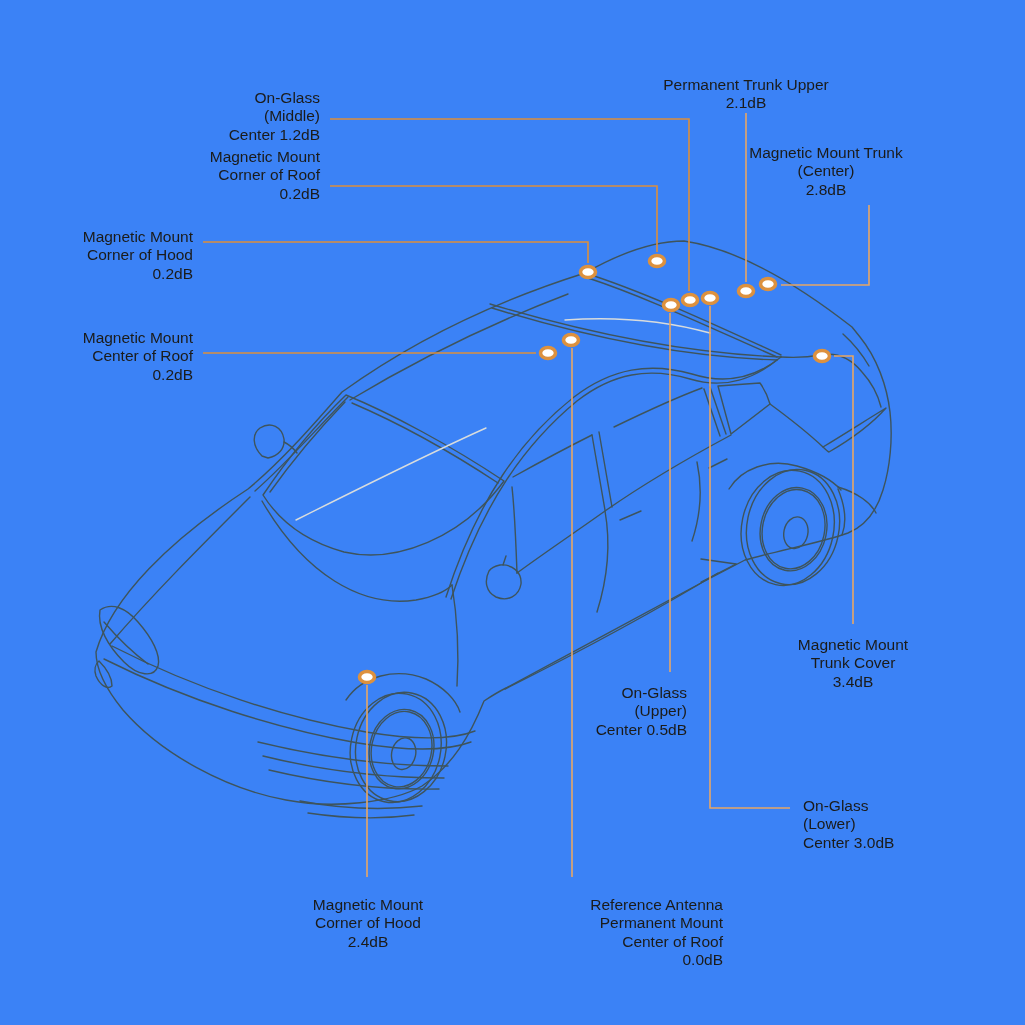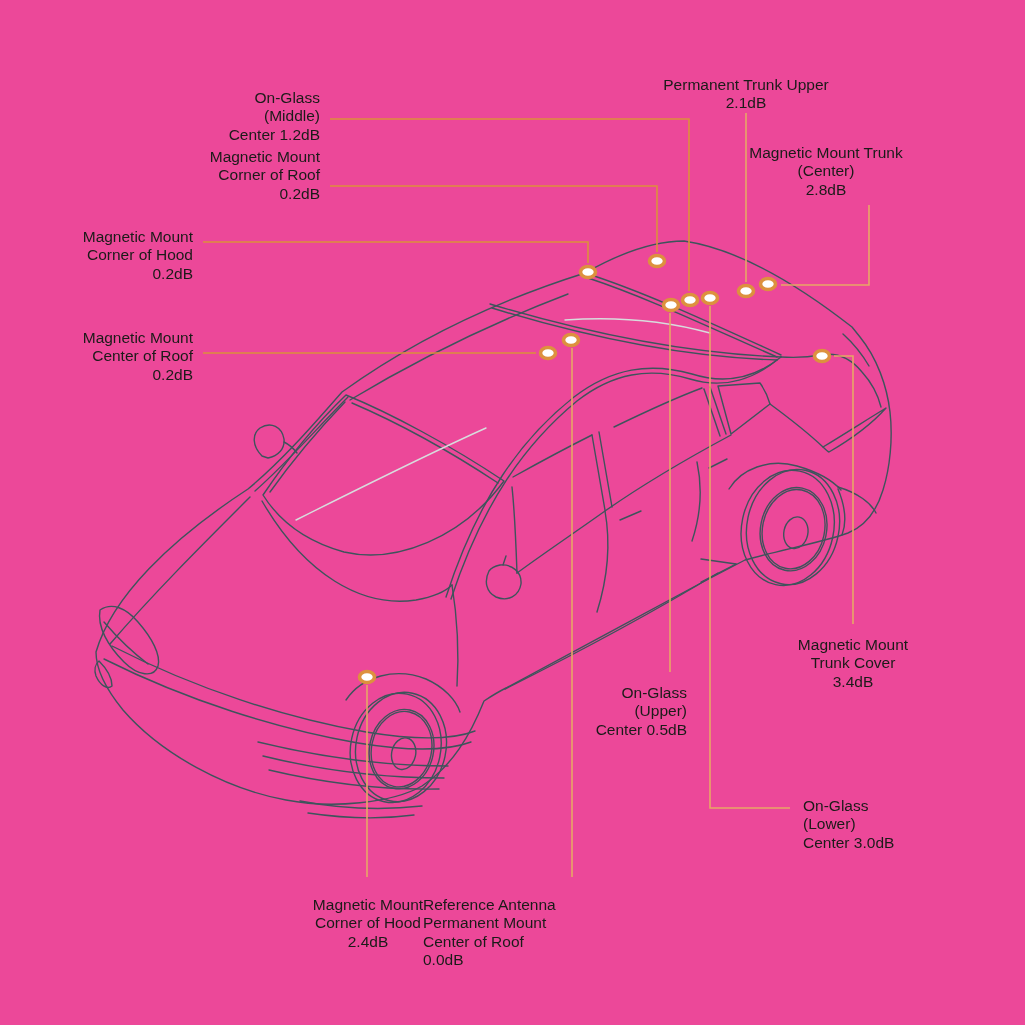--- a/index.html
+++ b/index.html
@@ -1,17 +1,17 @@
 <!DOCTYPE html>
 <html><head>
 <meta charset="utf-8">
 <style>
   html,body{margin:0;padding:0;background:#ffffff;}
   #stage{
-    position:relative;width:1025px;height:1025px;background:#ec4899;overflow:hidden;
+    position:relative;width:1025px;height:1025px;background:#3b82f6;overflow:hidden;
     font-family:"Liberation Sans","DejaVu Sans",sans-serif;
   }
   #car-svg{position:absolute;left:0;top:0;width:1025px;height:1025px;}
   .car-line{fill:none;stroke:#3E545C;stroke-width:1.4;stroke-linecap:round;stroke-linejoin:round;}
   .car-line-faint{fill:none;stroke:#D8DCDD;stroke-width:1.4;stroke-linecap:round;}
   .lead-dark{fill:none;stroke:#DD8F3C;stroke-width:1.6;}
   .lead-light{fill:none;stroke:#E8A766;stroke-width:1.6;}
   .marker-ring{fill:#ffffff;stroke:#DD913E;stroke-width:3.6;}
   .pt-label{
     position:absolute;font-size:15.5px;line-height:18.3px;color:#1B1B19;
@@ -170,18 +170,18 @@
 3.4dB</div>
       <div class="pt-label" style="top: 684px; right: 338px; text-align: right;">On-Glass
 (Upper)
 Center 0.5dB</div>
       <div class="pt-label" style="top: 797px; left: 803px; text-align: left;">On-Glass
 (Lower)
 Center 3.0dB</div>
       <div class="pt-label" style="top: 896px; left: 218px; width: 300px; text-align: center;">Magnetic Mount
 Corner of Hood
 2.4dB</div>
-      <div class="pt-label" style="top: 896px; left: 423px; width: 300px; text-align: left;">Reference Antenna
+      <div class="pt-label" style="top: 896px; left: 423px; width: 300px; text-align: right;">Reference Antenna
 Permanent Mount
 Center of Roof
 0.0dB</div>
     </div>
 </div>
 
 </body></html>

